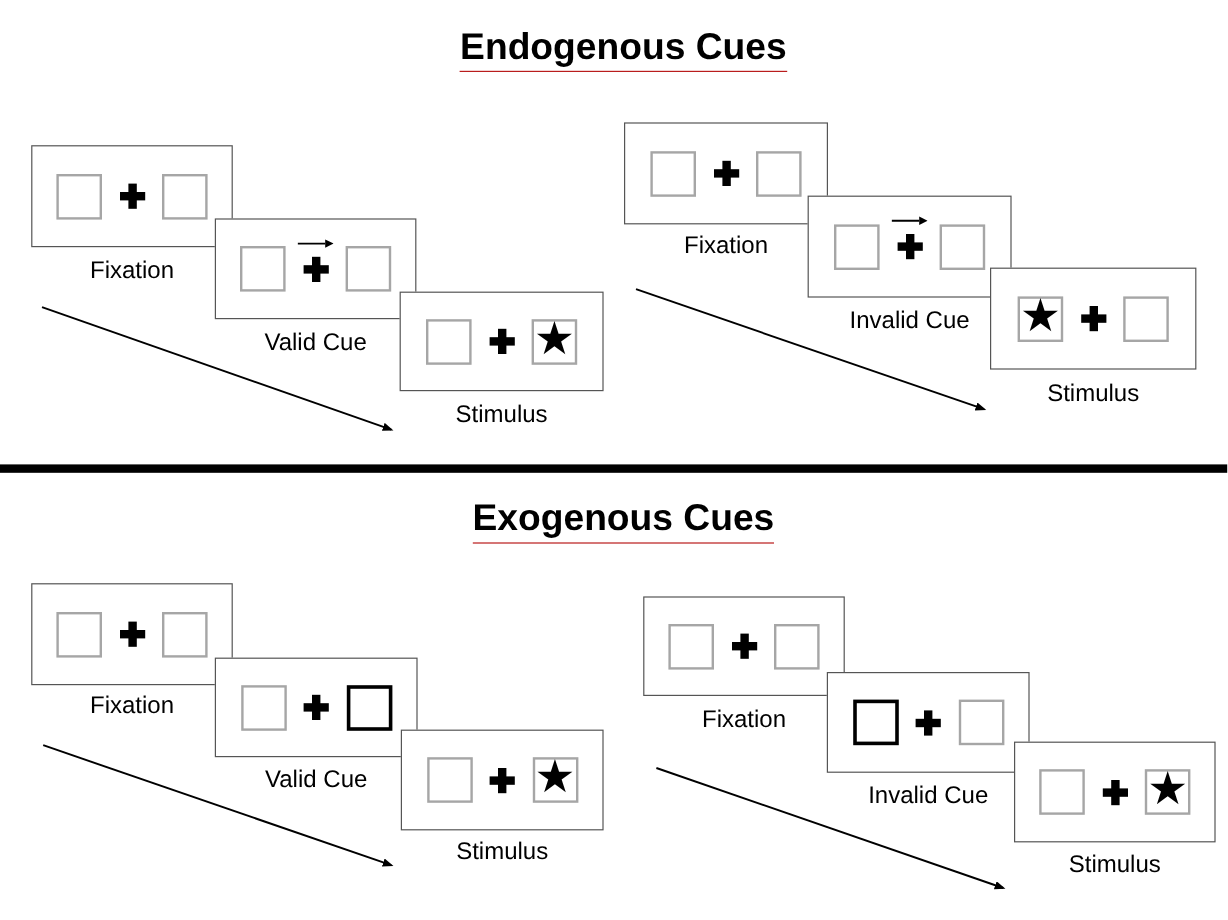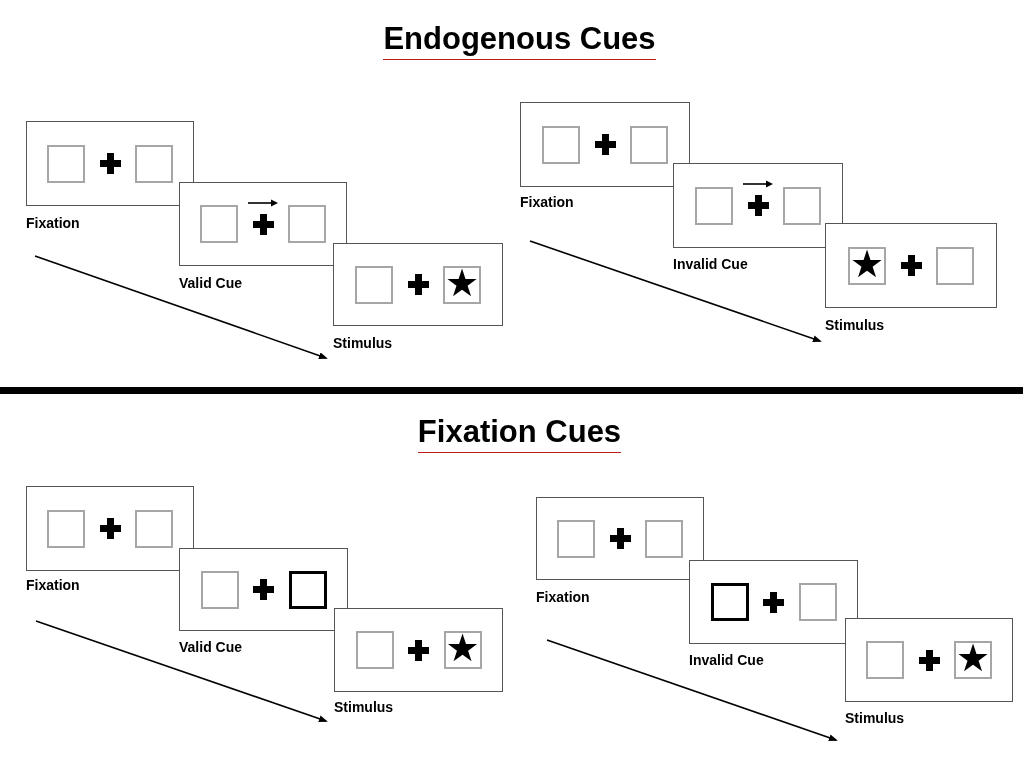--- a/index.html
+++ b/index.html
@@ -22,21 +22,21 @@
     display:flex;align-items:center;justify-content:center;flex:0 0 auto;
   }
   .sq.thick{border:3.5px solid #000000;}
   .sq.star span{font-size:38px;line-height:1;color:#000;transform:translateY(-2px);}
   .mid{width:50px;display:flex;align-items:center;justify-content:center;flex:0 0 auto;}
   .plus{position:relative;width:21px;height:21px;flex:0 0 auto;}
   .plus::before{content:"";position:absolute;left:50%;top:0;width:7px;height:100%;margin-left:-3.5px;background:#000;}
   .plus::after{content:"";position:absolute;top:50%;left:0;width:100%;height:7px;margin-top:-3.5px;background:#000;}
   .cue-arrow{position:absolute;top:-16px;left:50%;transform:translateX(-50%);}
   .plabel{
-    position:absolute;text-align:left;font-size:14px;font-weight:bold;line-height:1.05;white-space:nowrap;
+    position:absolute;text-align:center;font-size:20px;font-weight:normal;line-height:1.05;white-space:nowrap;
   }
   .overlay{position:absolute;left:0;top:0;}
 </style>
 </head>
 <body>
 
 <div id="stage">
 
   <svg class="overlay" width="1023" height="767">
     <defs>
@@ -45,21 +45,21 @@
       </marker>
     </defs>
     <line x1="35" y1="256" x2="326" y2="358" stroke="#000" stroke-width="1.6" marker-end="url(#ah)"></line>
     <line x1="530" y1="241" x2="820" y2="341" stroke="#000" stroke-width="1.6" marker-end="url(#ah)"></line>
     <line x1="36" y1="621" x2="326" y2="721" stroke="#000" stroke-width="1.6" marker-end="url(#ah)"></line>
     <line x1="547" y1="640" x2="836" y2="740" stroke="#000" stroke-width="1.6" marker-end="url(#ah)"></line>
   </svg>
 
   <div class="sec-title" style="top:22px;"><span>Endogenous Cues</span></div>
   <div class="divider" style="top:387px;"></div>
-  <div class="sec-title" style="top:415px;"><span>Fixation Cues</span></div>
+  <div class="sec-title" style="top:415px;"><span>Exogenous Cues</span></div>
 
   <div class="panel" style="left:26px;top:121px;width:168px;height:85px;">
     <div class="sq"></div>
     <div class="mid">
         <div class="plus"></div>
       </div>
     <div class="sq"></div>
   </div>
   <div class="plabel" style="left:26px;top:216px;width:168px;">Fixation</div>
 

